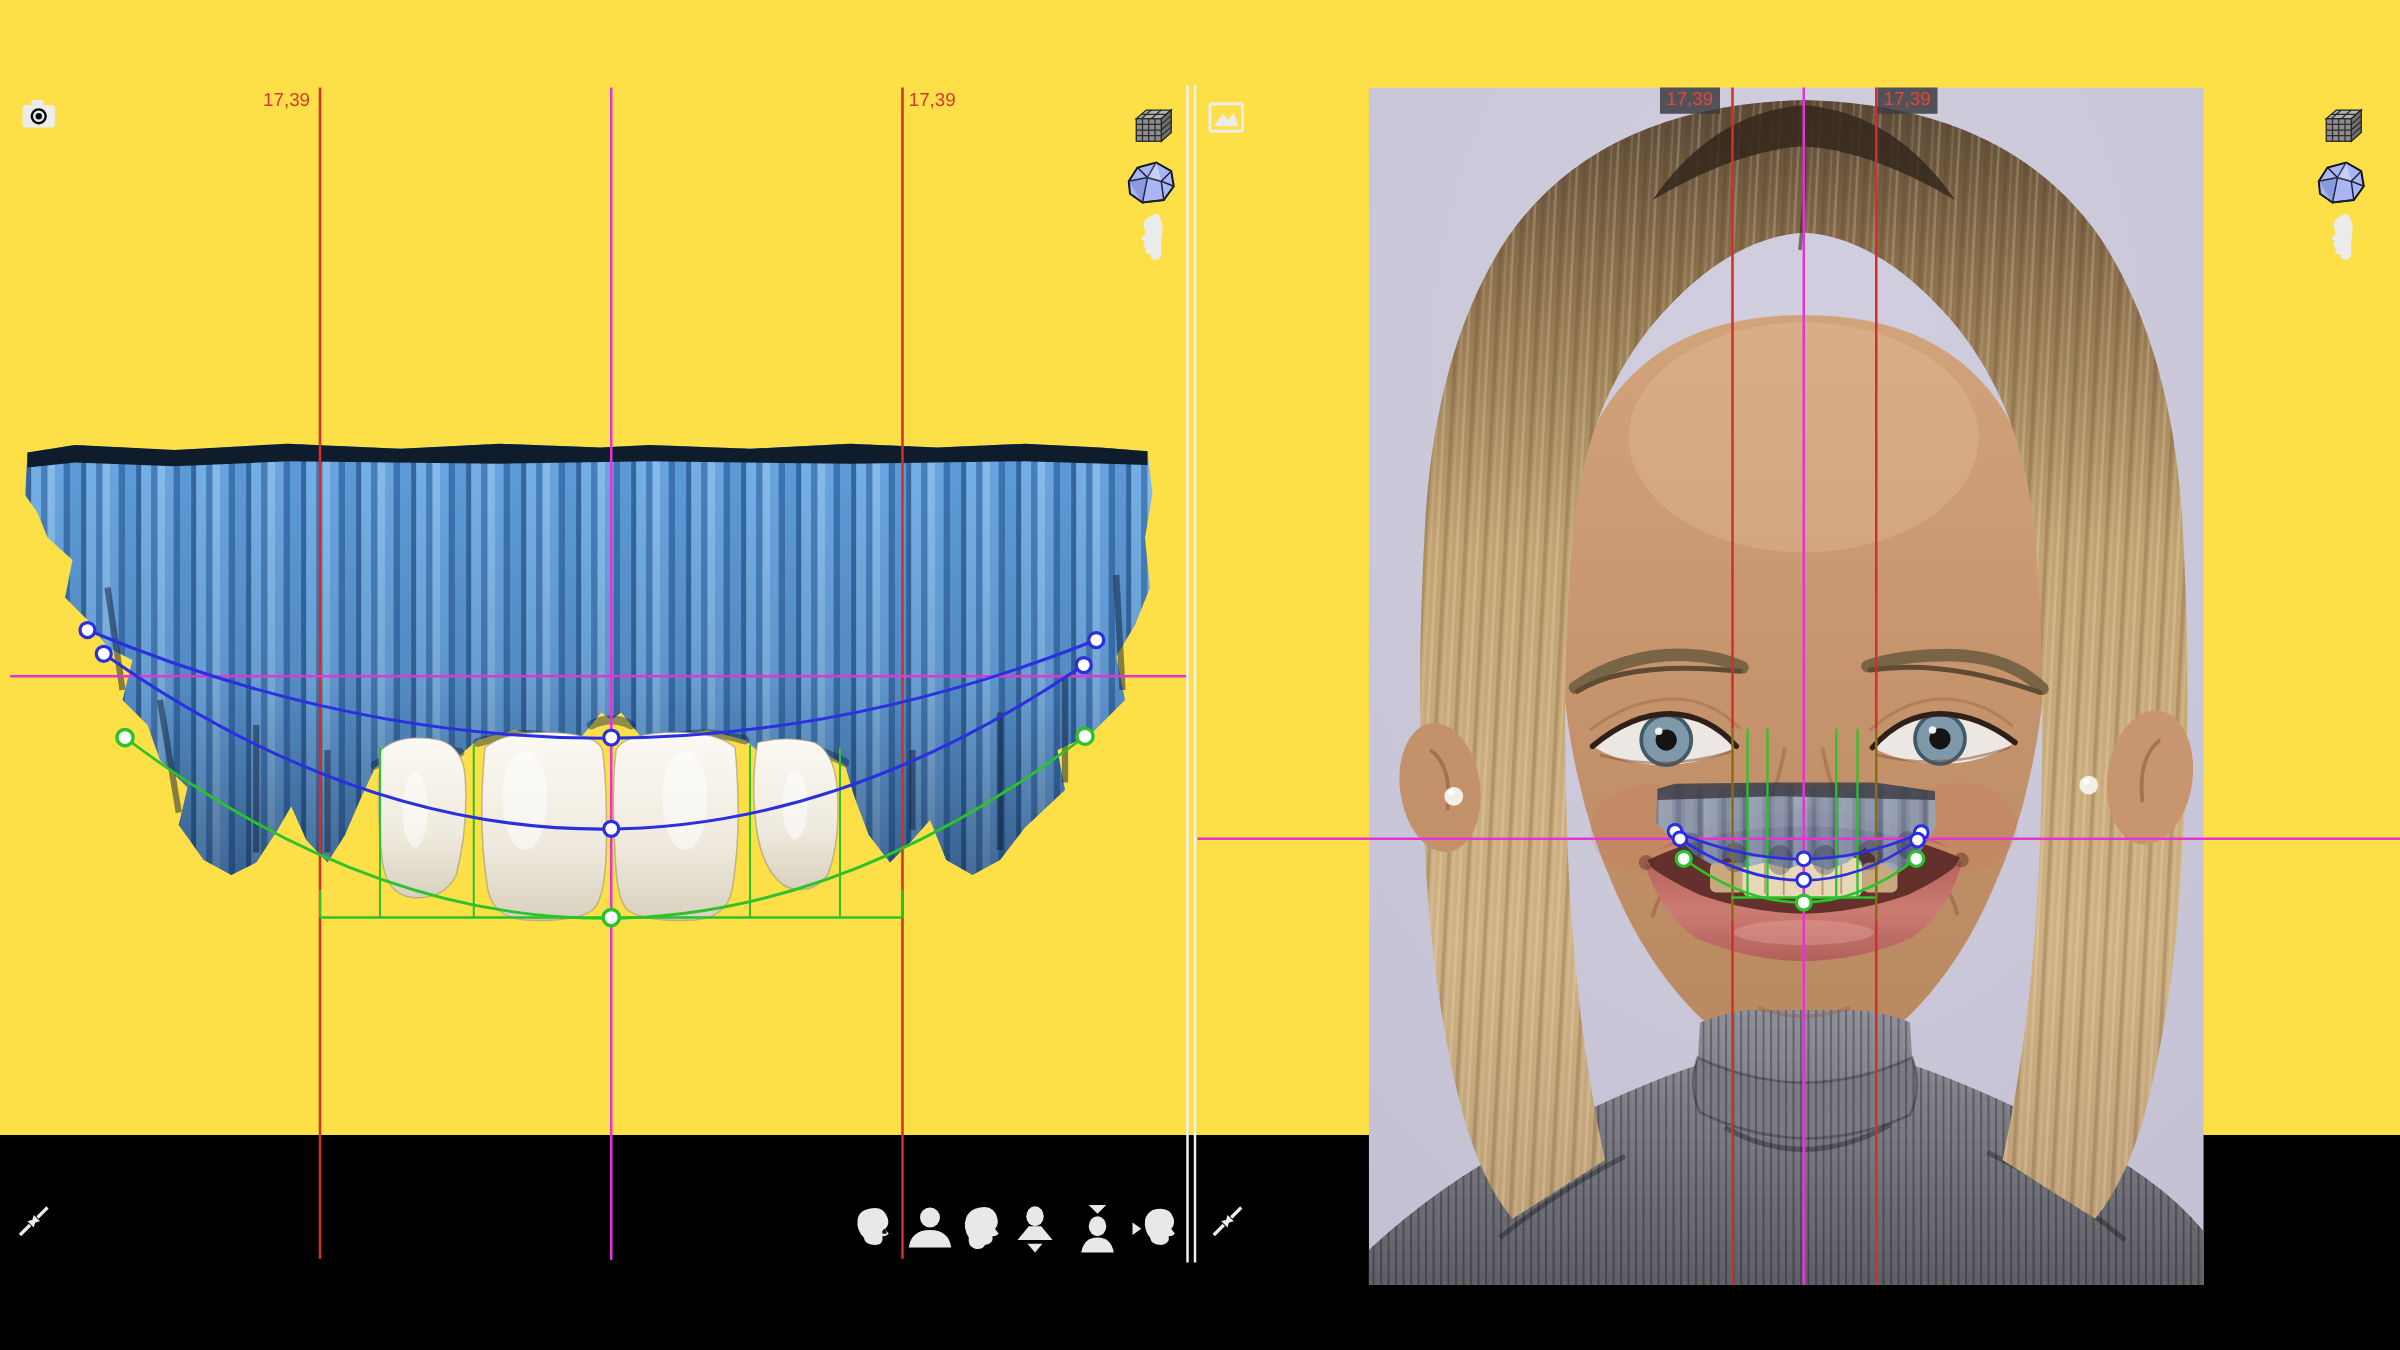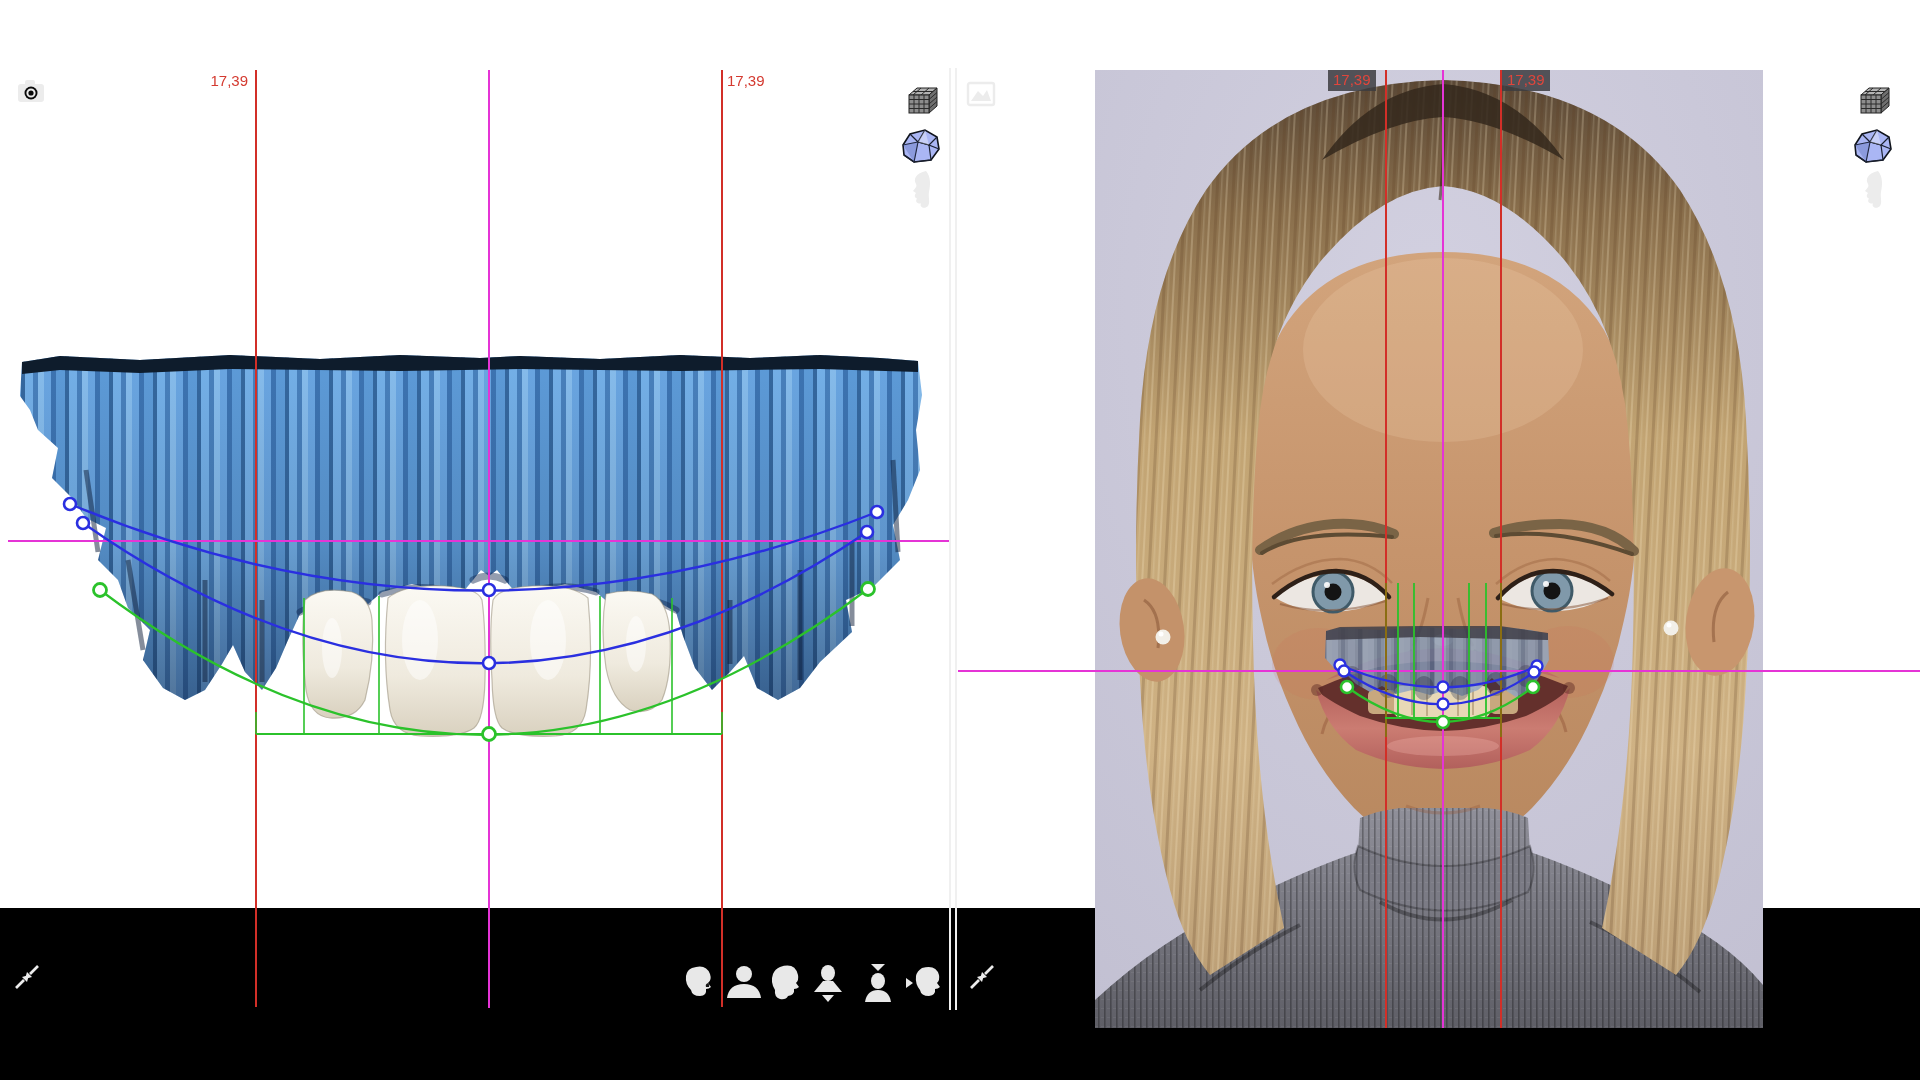--- a/index.html
+++ b/index.html
@@ -1,16 +1,16 @@
 <!DOCTYPE html>
 <html><head>
 <meta charset="utf-8">
 <style>
   html,body{margin:0;padding:0;background:#000;width:1920px;height:1080px;overflow:hidden;}
-  #stage{position:relative;width:1920px;height:908px;background:#ffffff;font-family:"Liberation Sans",sans-serif;}
+  #stage{position:relative;width:1920px;height:908px;background:#fde047;font-family:"Liberation Sans",sans-serif;}
   #vector{position:absolute;left:0;top:0;}
   .viewport-hit{position:absolute;background:transparent;}
   .mlabel{position:absolute;font:15px "Liberation Sans",sans-serif;color:#d43a30;line-height:16px;white-space:nowrap;}
   .mlabel.boxed{background:rgba(60,60,64,0.85);color:#e0463c;padding:2px 5px 3px 5px;}
   .icon{position:absolute;display:flex;align-items:center;justify-content:center;}
   .icon svg{display:block;}
 </style>
 </head>
 <body>
 

